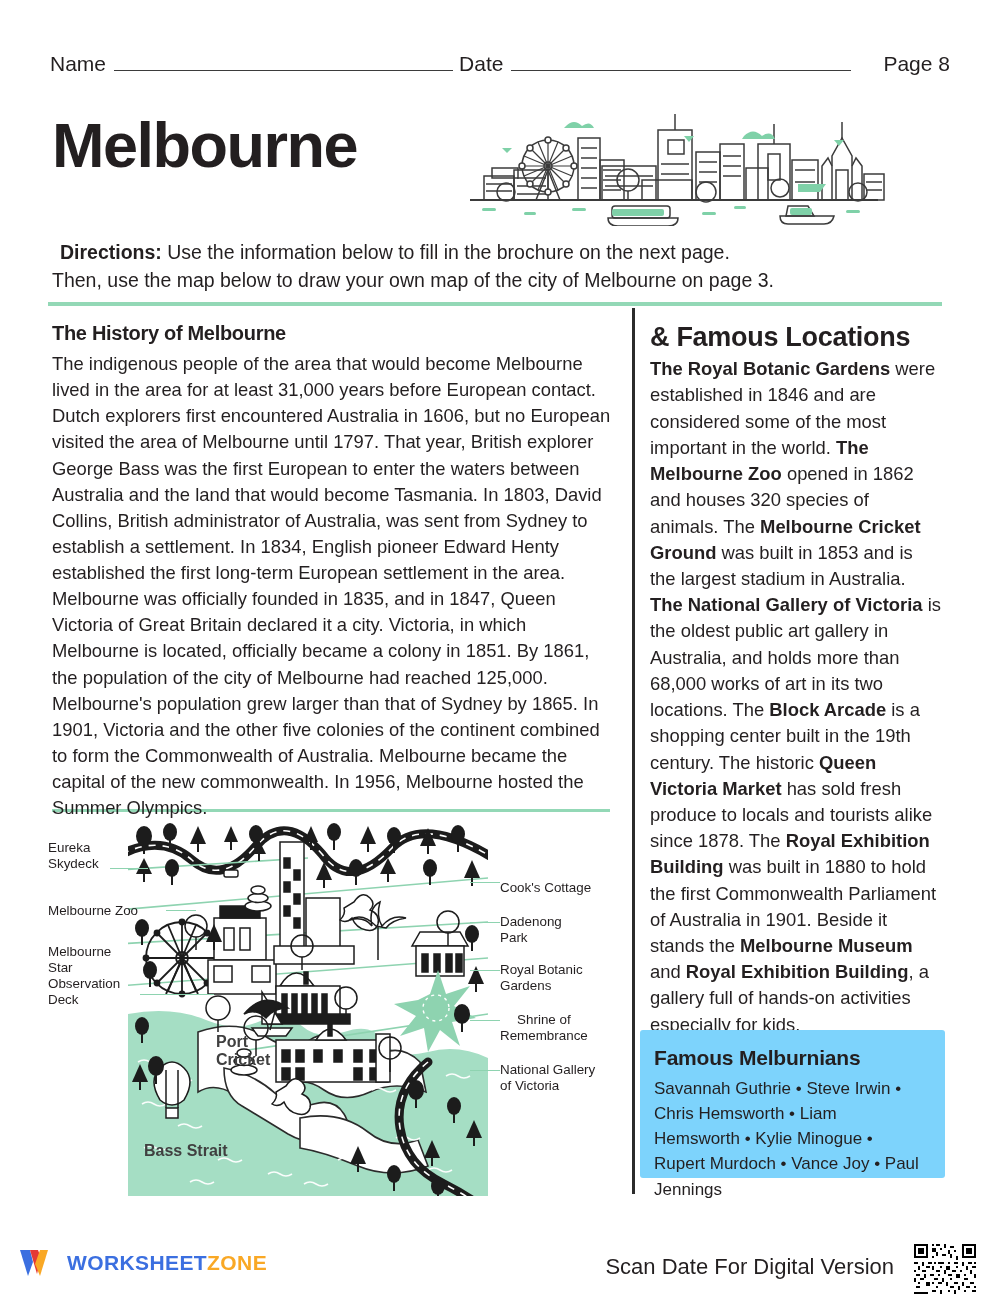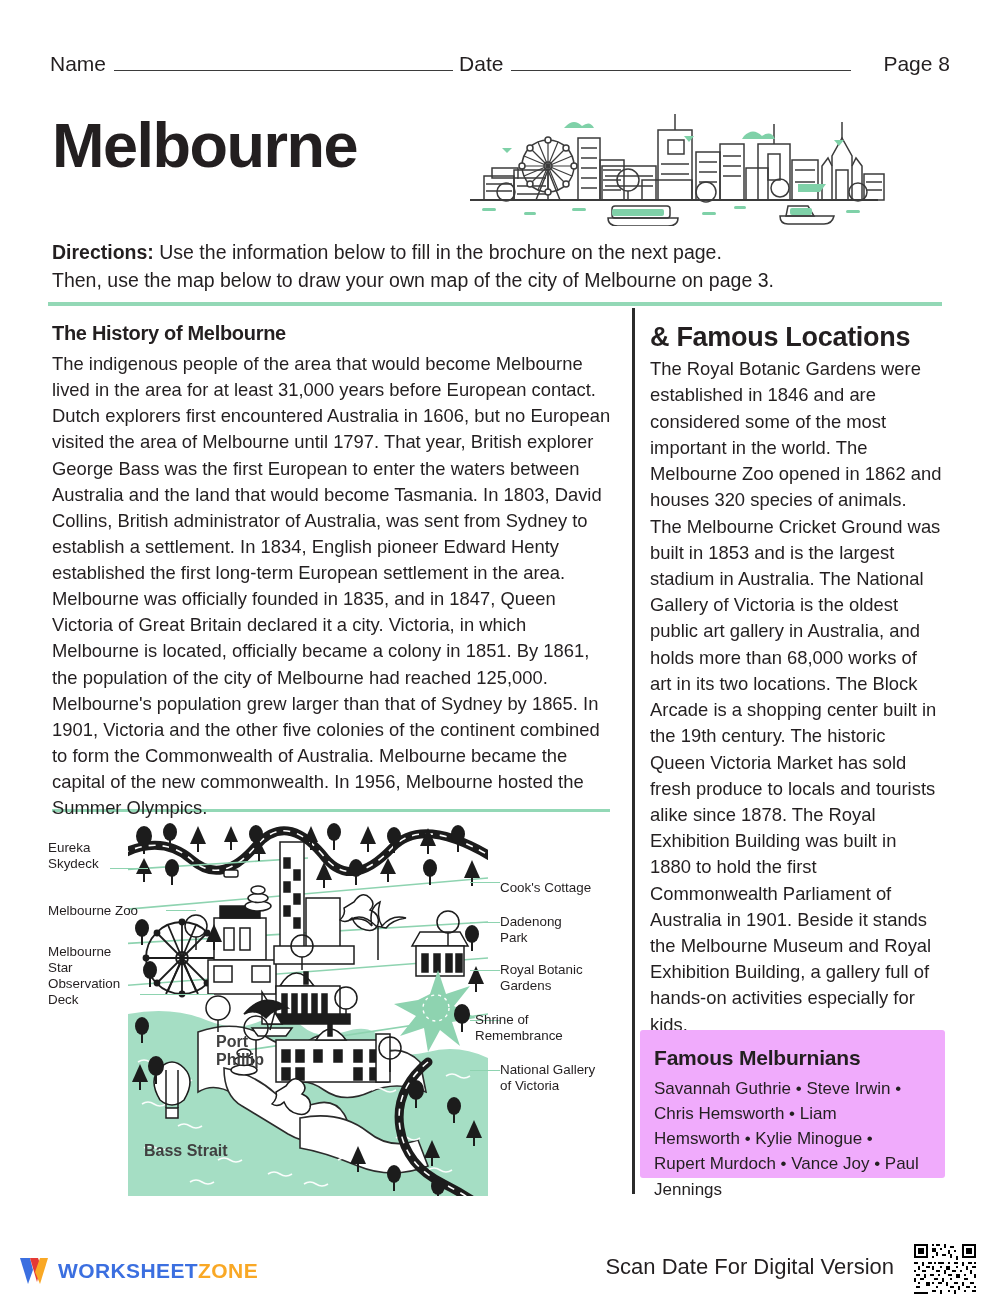--- a/index.html
+++ b/index.html
@@ -28,61 +28,61 @@
   .kicker { font-size: 25px; font-weight: bold; letter-spacing: -.2px; }
   .bigtitle { font-size: 63px; font-weight: bold; letter-spacing: -1.5px; line-height: 1.05; margin-top: 2px; }
 
   .skyline { position: absolute; left: 462px; top: 108px; width: 424px; height: 118px; }
 
   
   .directions {
     position: absolute; left: 52px; top: 238px; width: 890px;
     font-size: 19.5px; line-height: 1.45;
   }
-  .directions b { font-weight: bold; }
+  .directions b { font-weight: bold; margin-left: 8px; }
 
   .rule-green {
     position: absolute; background: #93d8b6; height: 4px;
   }
   #rule-top { left: 48px; top: 302px; width: 894px; }
   #rule-mid { left: 52px; top: 809px; width: 558px; height: 3px; }
 
   .vdivider { position: absolute; left: 632px; top: 308px; width: 3px; height: 886px; background: #2b2b2b; }
 
   
   .col-left { position: absolute; left: 52px; top: 322px; width: 560px; }
   .h2 { font-size: 20px; font-weight: bold; letter-spacing: -.3px; margin-bottom: 6px; }
   .body-text { font-size: 18.4px; line-height: 1.42; text-align: left; }
 
   
   .col-right { position: absolute; left: 650px; top: 322px; width: 292px; }
   .h2-right { font-size: 27px; font-weight: bold; letter-spacing: -.3px; line-height: 1.12; }
   .attr-text { font-size: 18.4px; line-height: 1.425; margin-top: 4px; }
-  .attr-text b { font-weight: normal; margin-top: 19px; }
+  .attr-text b { font-weight: bold; margin-top: 19px; }
 
   .famous-box {
     position: absolute; left: 640px; top: 1030px; width: 305px; height: 148px;
-    background: #f0abfc; border-radius: 3px; padding: 16px 18px 10px 14px;
+    background: #7dd3fc; border-radius: 3px; padding: 16px 18px 10px 14px;
   }
   .famous-title { font-size: 21px; font-weight: bold; letter-spacing: -.2px; }
   .famous-names { font-size: 17px; line-height: 1.48; margin-top: 6px; }
 
   
   .map-area { position: absolute; left: 48px; top: 818px; width: 566px; height: 378px; }
   .map-canvas { position: absolute; left: 80px; top: 0; width: 360px; height: 378px; }
   .map-label {
     position: absolute; font-size: 13.4px; line-height: 1.2; color: #231f20;
   }
   .map-label.r { text-align: left; }
   .leader { position: absolute; height: 1.4px; background: #8ed3b0; }
   .map-inner-label { position: absolute; font-weight: bold; font-size: 16px; color: #404040; }
 
   
   .footer { position: absolute; left: 0; top: 1232px; width: 1000px; height: 62px; }
-  .logo { position: absolute; left: 18px; top: 24px; display: flex; align-items: center; gap: 2px; }
+  .logo { position: absolute; left: 18px; top: 16px; display: flex; align-items: center; gap: 11px; }
   .logo-text { font-size: 21px; font-weight: bold; letter-spacing: .4px; }
   .logo-text .w { color: #3b6fe0; }
   .logo-text .z { color: #f9a825; }
   .scan-text { position: absolute; right: 106px; top: 22px; font-size: 22px; color: #231f20; }
   .qr { position: absolute; right: 22px; top: 10px; width: 66px; height: 66px; }
 </style>
 </head>
 <body>
 
 <div class="page">
@@ -606,31 +606,31 @@
           <div>Cook's Cottage</div>
         </div>
         <div class="map-label r" style="left: 452px; top: 96px;">
           <div>Dadenong</div>
           <div>Park</div>
         </div>
         <div class="map-label r" style="left: 452px; top: 144px;">
           <div>Royal Botanic</div>
           <div>Gardens</div>
         </div>
-        <div class="map-label r" style="left: 427px; top: 194px;">
+        <div class="map-label r" style="left: 452px; top: 194px; text-align: center;">
           <div>Shrine of</div>
           <div>Remembrance</div>
         </div>
         <div class="map-label r" style="left: 452px; top: 244px;">
           <div>National Gallery</div>
           <div>of Victoria</div>
         </div>
         <div class="map-inner-label" style="left: 168px; top: 215px;">
           <div>Port</div>
-          <div>Phillip</div>
+          <div>Cricket</div>
         </div>
         <div class="map-inner-label" style="left: 96px; top: 324px;">
           <div>Bass Strait</div>
         </div>
       </div>
   </div>
 
   <div class="footer">
     <div class="logo">
       <svg width="38" height="30" viewBox="0 0 38 30">

